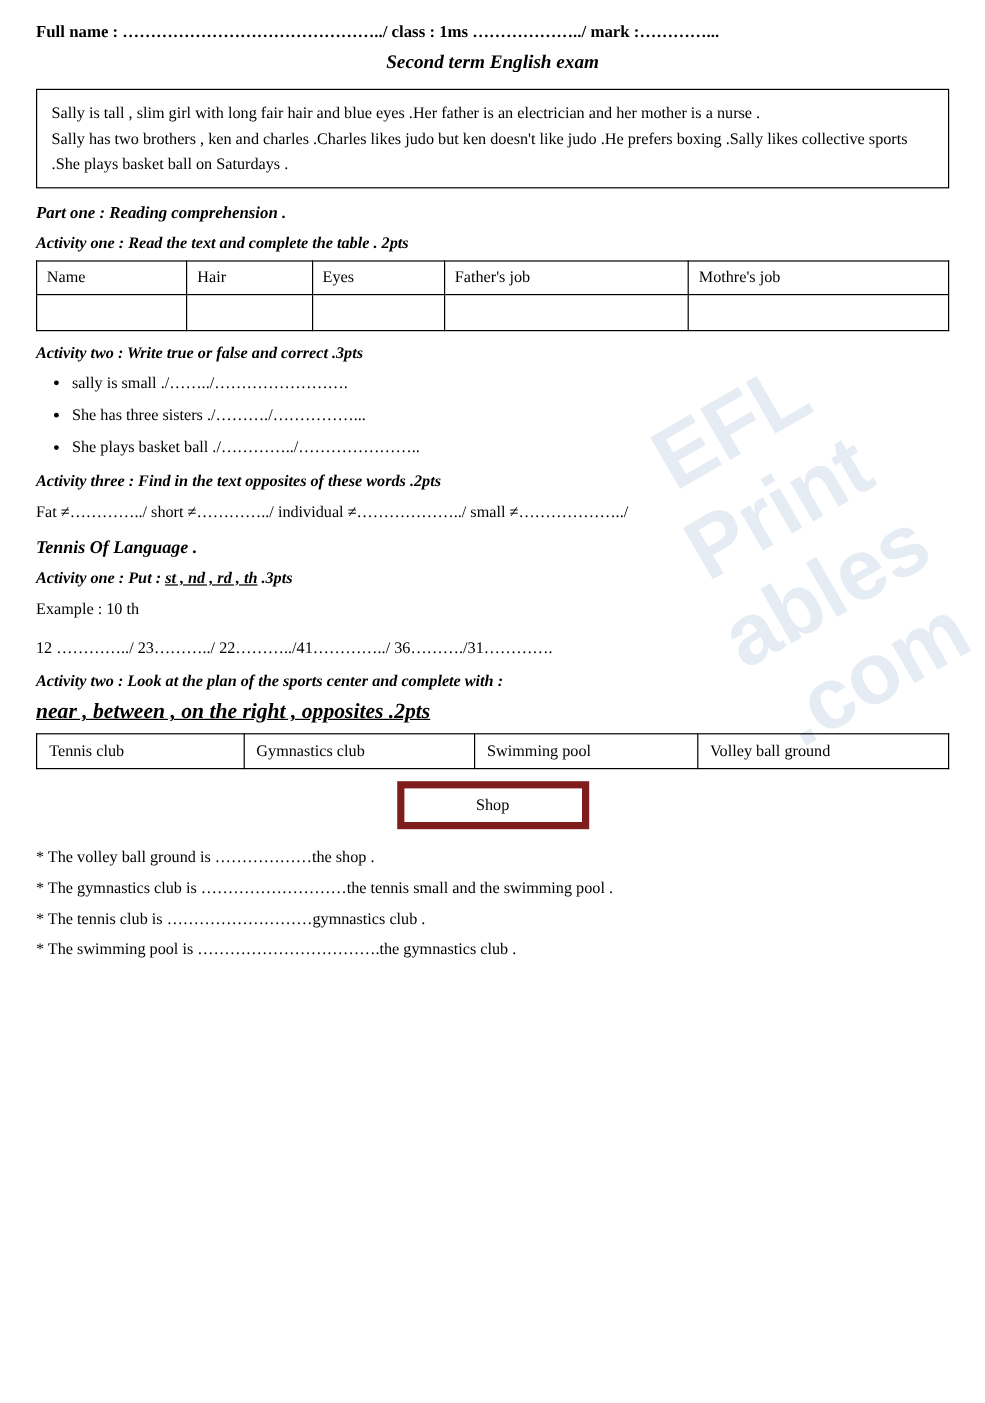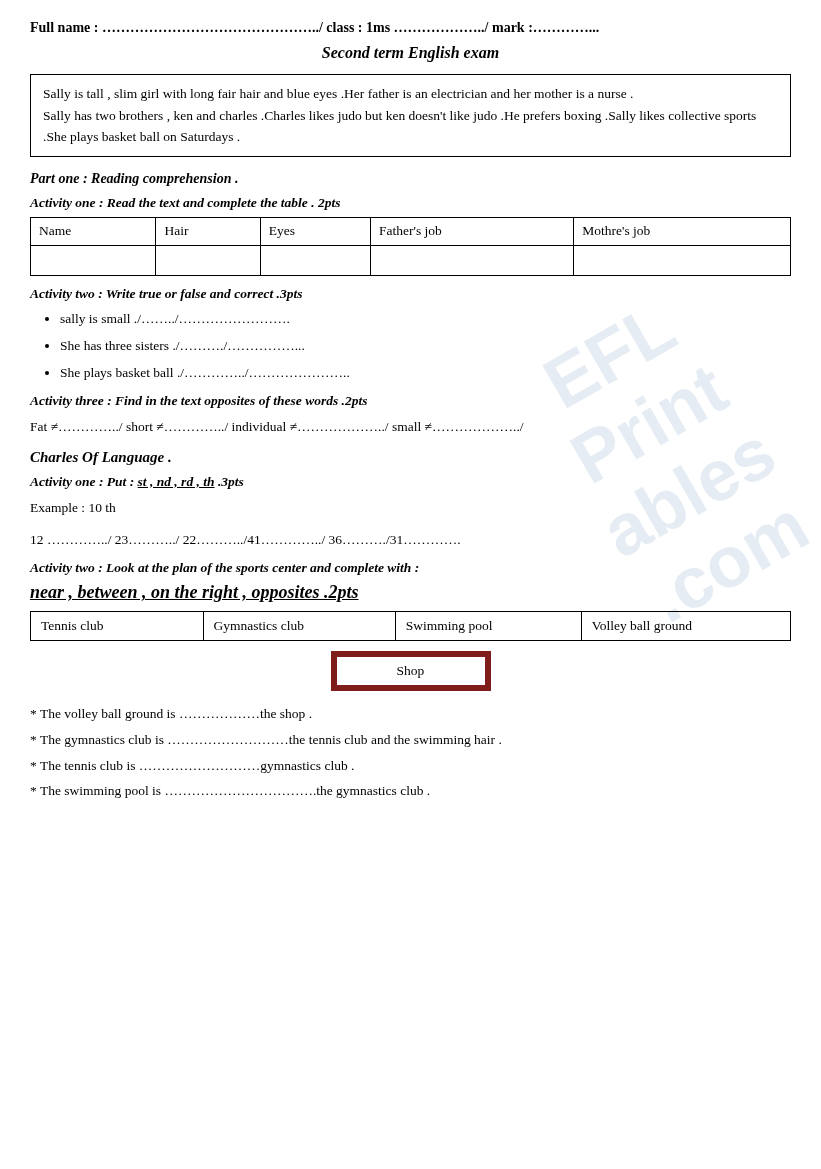--- a/index.html
+++ b/index.html
@@ -197,21 +197,21 @@
 
   <ul class="bullet-list">
     <li>sally is small ./……../…………………….</li>
     <li>She  has three sisters ./………./……………...</li>
     <li>She plays basket ball ./…………../…………………..</li>
   </ul>
 
   <div class="activity-title">Activity three : Find in the text opposites of these words .2pts</div>
   <div class="activity-content">Fat ≠…………../ short ≠…………../ individual ≠………………../ small ≠………………../</div>
 
-  <div class="mastery-title">Charles Of Language .</div>
+  <div class="mastery-title">Tennis Of Language .</div>
 
   <div class="activity-title">
     <span> Activity one : Put : <span class="st">st , nd , rd , th</span> .3pts</span>
   </div>
   <div class="activity-content">Example : 10 th</div>
   <div class="activity-content">12 …………../ 23………../ 22………../41…………../ 36………./31………….</div>
 
   <div class="activity-title">
     <span>Activity two : Look at the plan of the sports center and complete with :</span>
   </div>
@@ -227,18 +227,18 @@
       </tr>
     </tbody>
   </table>
 
   <div class="shop-row">
     <div class="shop-box">Shop</div>
   </div>
 
   <div class="footer-lines">
     <div>* The volley ball ground is ………………the shop .</div>
-    <div>* The gymnastics club is ………………………the tennis club and the swimming hair .</div>
+    <div>* The gymnastics club is ………………………the tennis small and the swimming pool .</div>
     <div>* The tennis club is  ………………………gymnastics club .</div>
     <div>* The swimming pool is …………………………….the gymnastics club .</div>
   </div>
 
 </div>
 
 </body></html>

